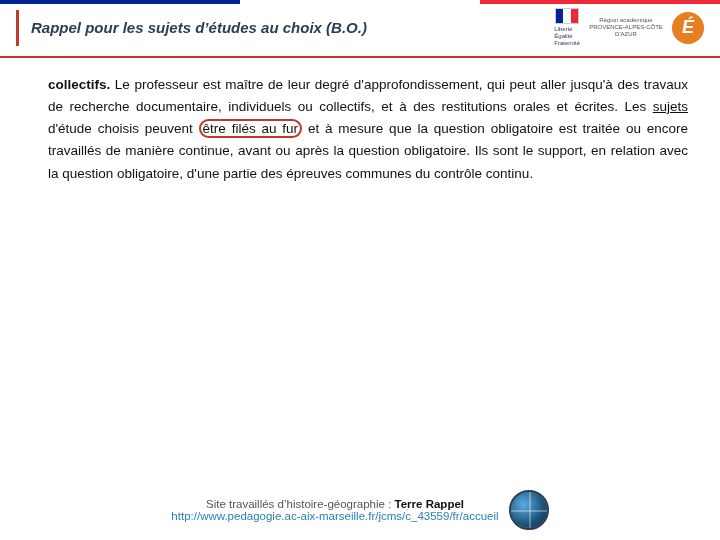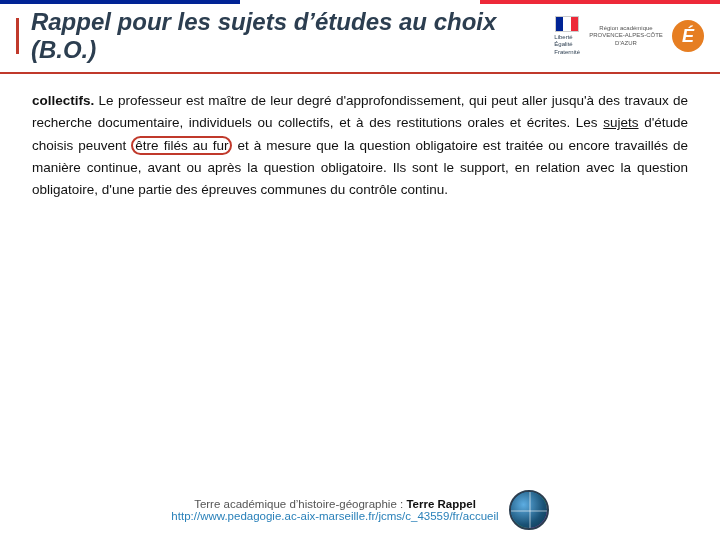--- a/index.html
+++ b/index.html
@@ -32,21 +32,21 @@
     }
 
     .red-line-left {
       width: 3px;
       height: 36px;
       background: #c0392b;
       margin-right: 12px;
     }
 
     .page-title {
-      font-size: 24px;
+      font-size: 15px;
       font-style: italic;
       font-weight: bold;
       color: #2c3e50;
     }
 
     .logo-area {
       display: flex;
       align-items: center;
       gap: 6px;
     }
@@ -88,21 +88,21 @@
       display: flex;
       align-items: center;
       justify-content: center;
       color: white;
       font-weight: bold;
       font-size: 18px;
       font-style: italic;
     }
 
     .main-content {
-      padding: 16px 32px 8px 32px;
+      padding: 16px 32px 8px 48px;
       position: relative;
     }
 
     .text-body {
       font-size: 13.5px;
       line-height: 1.65;
       color: #111;
       text-align: justify;
     }
 
@@ -233,19 +233,19 @@
 </div>
 
 <div class="main-content">
   <p class="text-body">
     <strong>collectifs.</strong> Le professeur est maître de leur degré d'approfondissement, qui peut aller jusqu'à des travaux de recherche documentaire, individuels ou collectifs, et à des restitutions orales et écrites. Les <span class="underline-sujets">sujets</span> d'étude choisis peuvent <span class="highlight-oval">être filés au fur</span> et à mesure que la question obligatoire est traitée ou encore travaillés de manière continue, avant ou après la question obligatoire. Ils sont le support, en relation avec la question obligatoire, d'une partie des épreuves communes du contrôle continu.
   </p>
 </div>
 
 <div class="footer">
   <div class="footer-text">
-    <span>Terre académique d’histoire-géographie : </span><span class="bold-link">Terre Rappel</span><br>
+    <span>Site travaillés d’histoire-géographie : </span><span class="bold-link">Terre Rappel</span><br>
     <span class="url-link">http://www.pedagogie.ac-aix-marseille.fr/jcms/c_43559/fr/accueil</span>
   </div>
   <div class="globe-icon">
     <div class="globe-inner"></div>
   </div>
 </div>
 
 </body></html>

